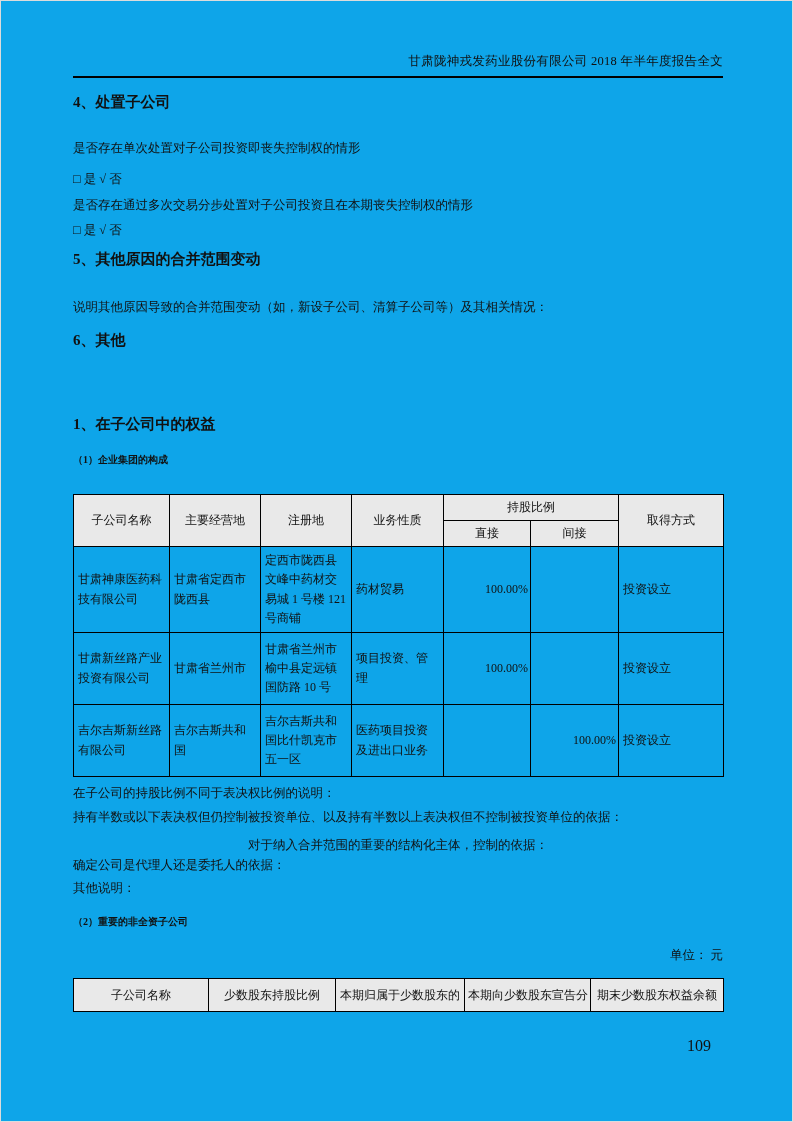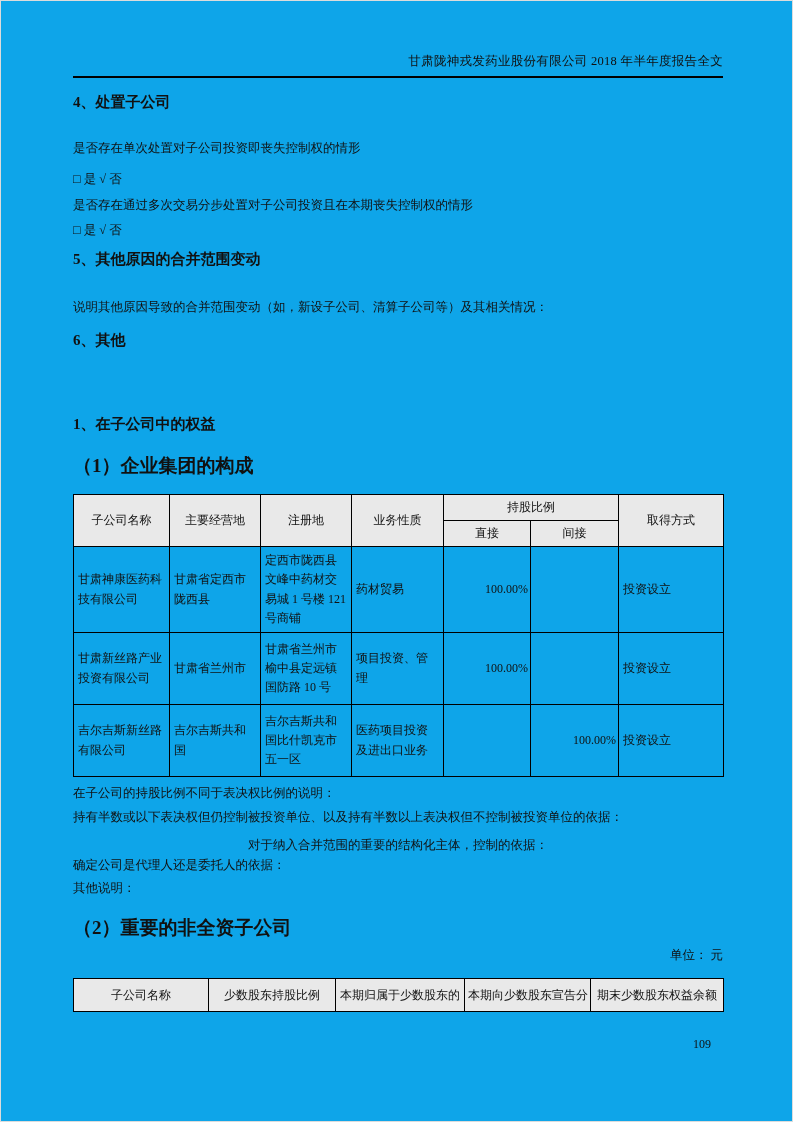--- a/index.html
+++ b/index.html
@@ -14,21 +14,21 @@
     color:#111;
     overflow:hidden;
   }
   .abs { position:absolute; left:72px; width:650px; }
 
   .doc-header { top:52px; text-align:right; font-size:12.5px; letter-spacing:0.3px; }
   .header-rule { top:75px; border-top:2px solid #000; height:0; }
 
   .h-num   { font-weight:bold; font-size:15px; }
   .h-big   { font-weight:bold; font-size:16.5px; }
-  .h-paren { font-weight:bold; font-size:19px; }
+  .h-paren { font-weight:bold; font-size:10px; }
   .body-line { font-size:12.5px; }
 
   #h-4   { top:92px; }
   #q-1   { top:139px; }
   #a-1   { top:170px; }
   #q-2   { top:196px; }
   #a-2   { top:221px; }
   #h-5   { top:249px; }
   #p-5   { top:291px;margin-top:7px; }
   #h-6   { top:330px; }
@@ -40,21 +40,21 @@
   #note-1 { top:784px; }
   #note-2 { top:808px; }
   #note-3 { top:836px;text-align:center; }
   #note-4 { top:856px; }
   #note-5 { top:879px; }
 
   #h-9-1-2 { top:914px; }
   #unit-line { top:946px; text-align:right; font-size:12.5px; }
   #minority-table { top:977px; }
 
-  #page-number { top:1036px; text-align:right; padding-right:12px; box-sizing:border-box; font-size:12px; }
+  #page-number { top:1036px; text-align:right; padding-right:12px; box-sizing:border-box; font-size:16px; }
 
   table { border-collapse:collapse; table-layout:fixed; width:650px; font-size:12px; }
   table, td, th { border:1px solid #000; }
   table { border-width:1.5px; }
   th {
     background:#e9e9e9;
     font-weight:normal;
     text-align:center;
     vertical-align:middle;
     padding:2px 3px;

